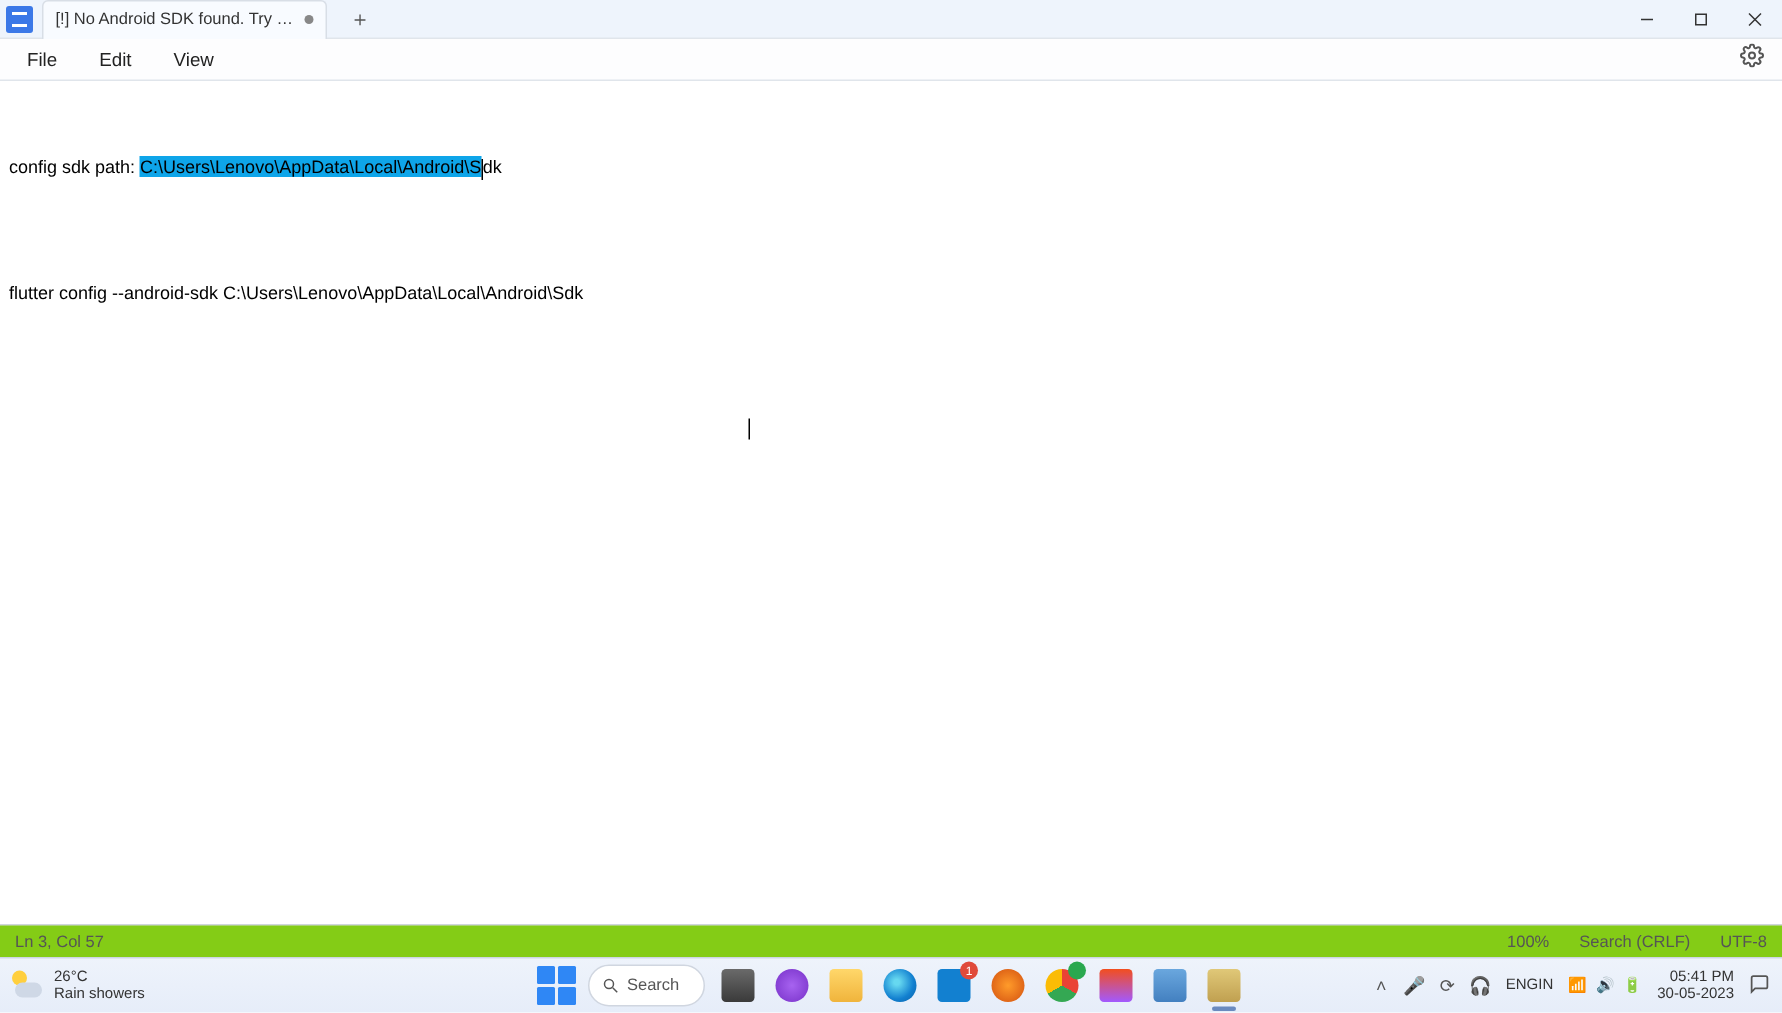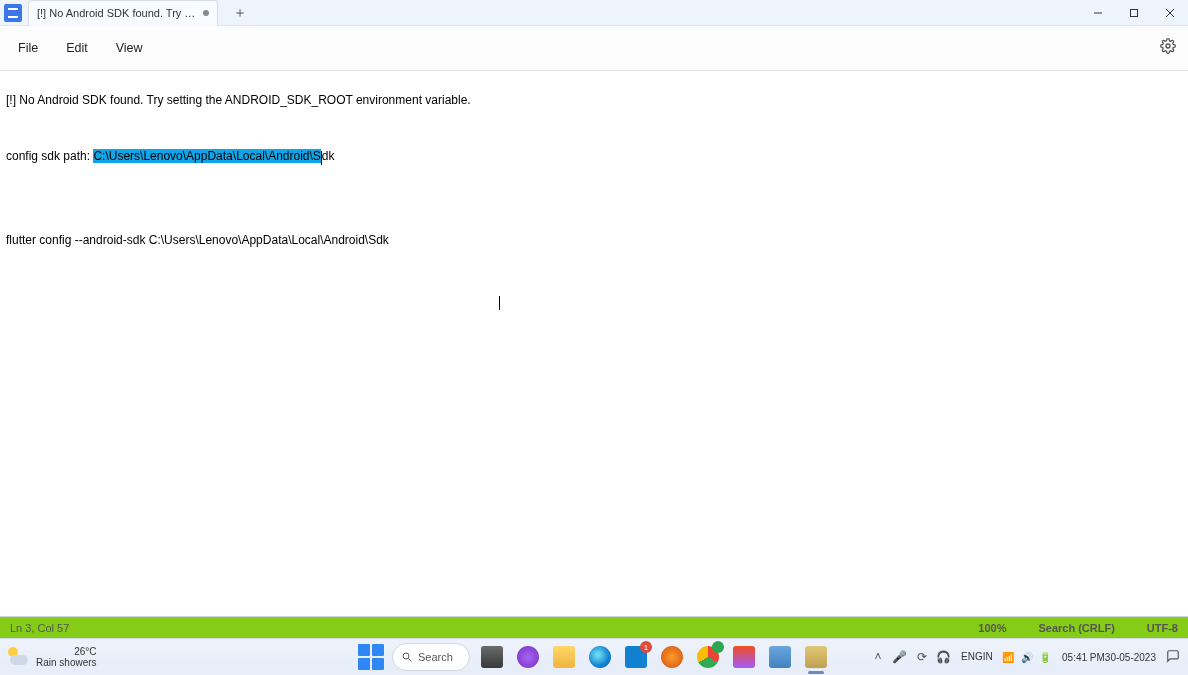--- a/index.html
+++ b/index.html
@@ -107,21 +107,21 @@
       display: flex;
       align-items: center;
       justify-content: center;
       font-size: 11px;
       color: #333;
       cursor: pointer;
     }
     .win-btn svg { width: 10px; height: 10px; }
     
     .menu-bar {
-      height: 45px;
+      height: 28px;
       background: #fdfdfe;
       display: flex;
       align-items: center;
       padding: 0 4px;
       border-bottom: 1px solid #e0e5eb;
     }
     .menu-item {
       padding: 4px 14px;
       font-size: 12.5px;
       color: #222;
@@ -179,22 +179,21 @@
       display: flex;
       align-items: center;
       font-size: 11px;
       color: #555;
       padding: 0 10px;
     }
     .status-bar .sb-left { }
     .status-bar .sb-right {
       margin-left: auto;
       display: flex;
-      gap: 32px;
-      font-weight: bold;
+      gap: 20px;
     }
     
     .taskbar {
       height: 37px;
       background: linear-gradient(#eef3fb, #e6edf9);
       border-top: 1px solid #cdd6e4;
       display: flex;
       align-items: center;
       position: relative;
       padding: 0 6px;
@@ -222,21 +221,20 @@
       border-radius: 6px;
       position: absolute;
       bottom: 4px; left: 4px;
     }
     .weather-text {
       display: flex;
       flex-direction: column;
       font-size: 10px;
       line-height: 11px;
       color: #333;
-      text-align: right;
     }
     .taskbar-center {
       position: absolute;
       left: 50%;
       transform: translateX(-50%);
       display: flex;
       align-items: center;
       gap: 8px;
     }
     .start-btn {
@@ -345,21 +343,21 @@
       align-items: center;
       line-height: 10px;
     }
     .net-icons {
       display: flex;
       gap: 6px;
       align-items: center;
     }
     .clock {
       display: flex;
-      flex-direction: row;
+      flex-direction: column;
       align-items: flex-end;
       line-height: 11px;
     }
     .notif {
       width: 16px;
     }
   </style>
 </head>
 <body>
 
@@ -398,21 +396,20 @@
   <div class="menu-item">View</div>
   <div class="menu-bar-right">
     <svg class="gear-icon" viewBox="0 0 24 24" fill="none" stroke="#555" stroke-width="2">
       <circle cx="12" cy="12" r="3"></circle>
       <path d="M19.4 15a1.7 1.7 0 0 0 .34 1.87l.06.06a2 2 0 1 1-2.83 2.83l-.06-.06a1.7 1.7 0 0 0-1.87-.34 1.7 1.7 0 0 0-1 1.56V21a2 2 0 1 1-4 0v-.09a1.7 1.7 0 0 0-1.11-1.56 1.7 1.7 0 0 0-1.87.34l-.06.06a2 2 0 1 1-2.83-2.83l.06-.06a1.7 1.7 0 0 0 .34-1.87 1.7 1.7 0 0 0-1.56-1H3a2 2 0 1 1 0-4h.09a1.7 1.7 0 0 0 1.56-1.11 1.7 1.7 0 0 0-.34-1.87l-.06-.06a2 2 0 1 1 2.83-2.83l.06.06a1.7 1.7 0 0 0 1.87.34H9a1.7 1.7 0 0 0 1-1.56V3a2 2 0 1 1 4 0v.09a1.7 1.7 0 0 0 1 1.56 1.7 1.7 0 0 0 1.87-.34l.06-.06a2 2 0 1 1 2.83 2.83l-.06.06a1.7 1.7 0 0 0-.34 1.87V9a1.7 1.7 0 0 0 1.56 1H21a2 2 0 1 1 0 4h-.09a1.7 1.7 0 0 0-1.56 1z"></path>
     </svg>
   </div>
 </div>
 
 <div class="editor">
-<div class="line">[!] No Android SDK found. Try setting the ANDROID_SDK_ROOT environment variable.</div>
 <div class="line"></div>
 <div class="line caret-row"><span>config sdk path: </span><span class="sel">C:\Users\Lenovo\AppData\Local\Android\S</span><span class="caret"></span><span>dk</span></div>
 <div class="line"></div>
 <div class="line"></div>
 <div class="line">flutter config --android-sdk C:\Users\Lenovo\AppData\Local\Android\Sdk</div>
 <div class="big-caret"></div>
 </div>
 
 <div class="status-bar">
   <div class="sb-left">Ln 3, Col 57</div>

